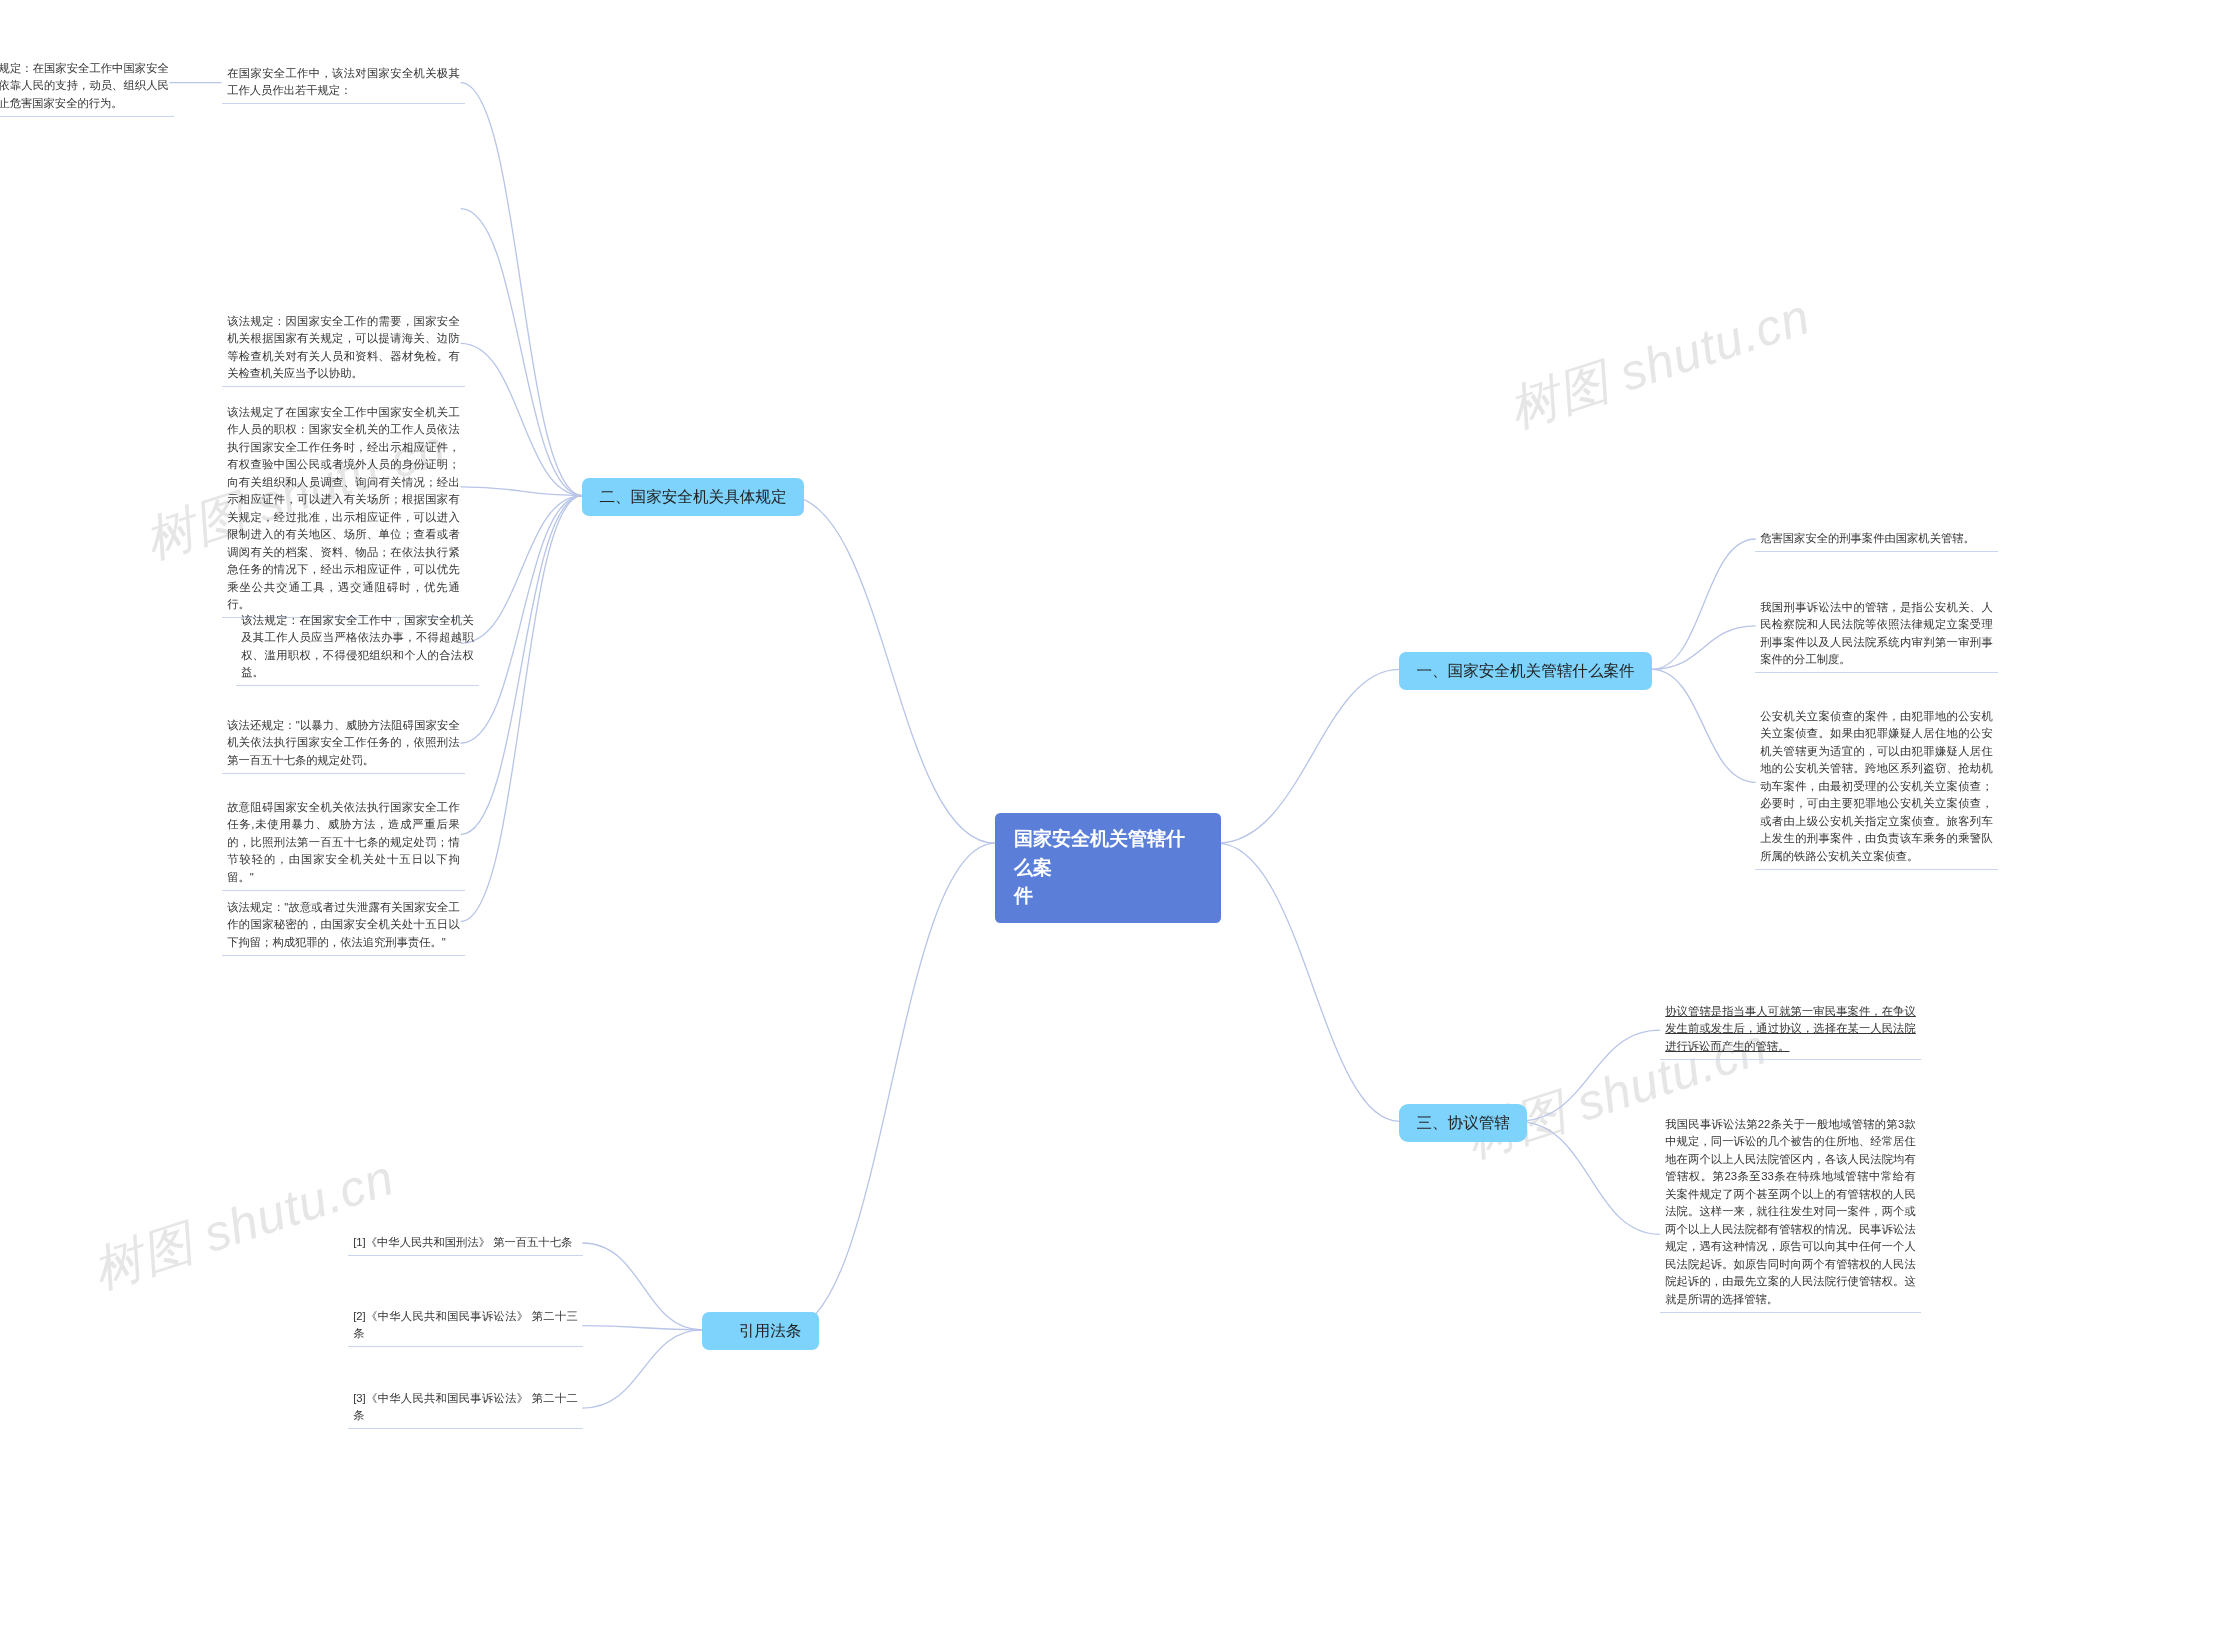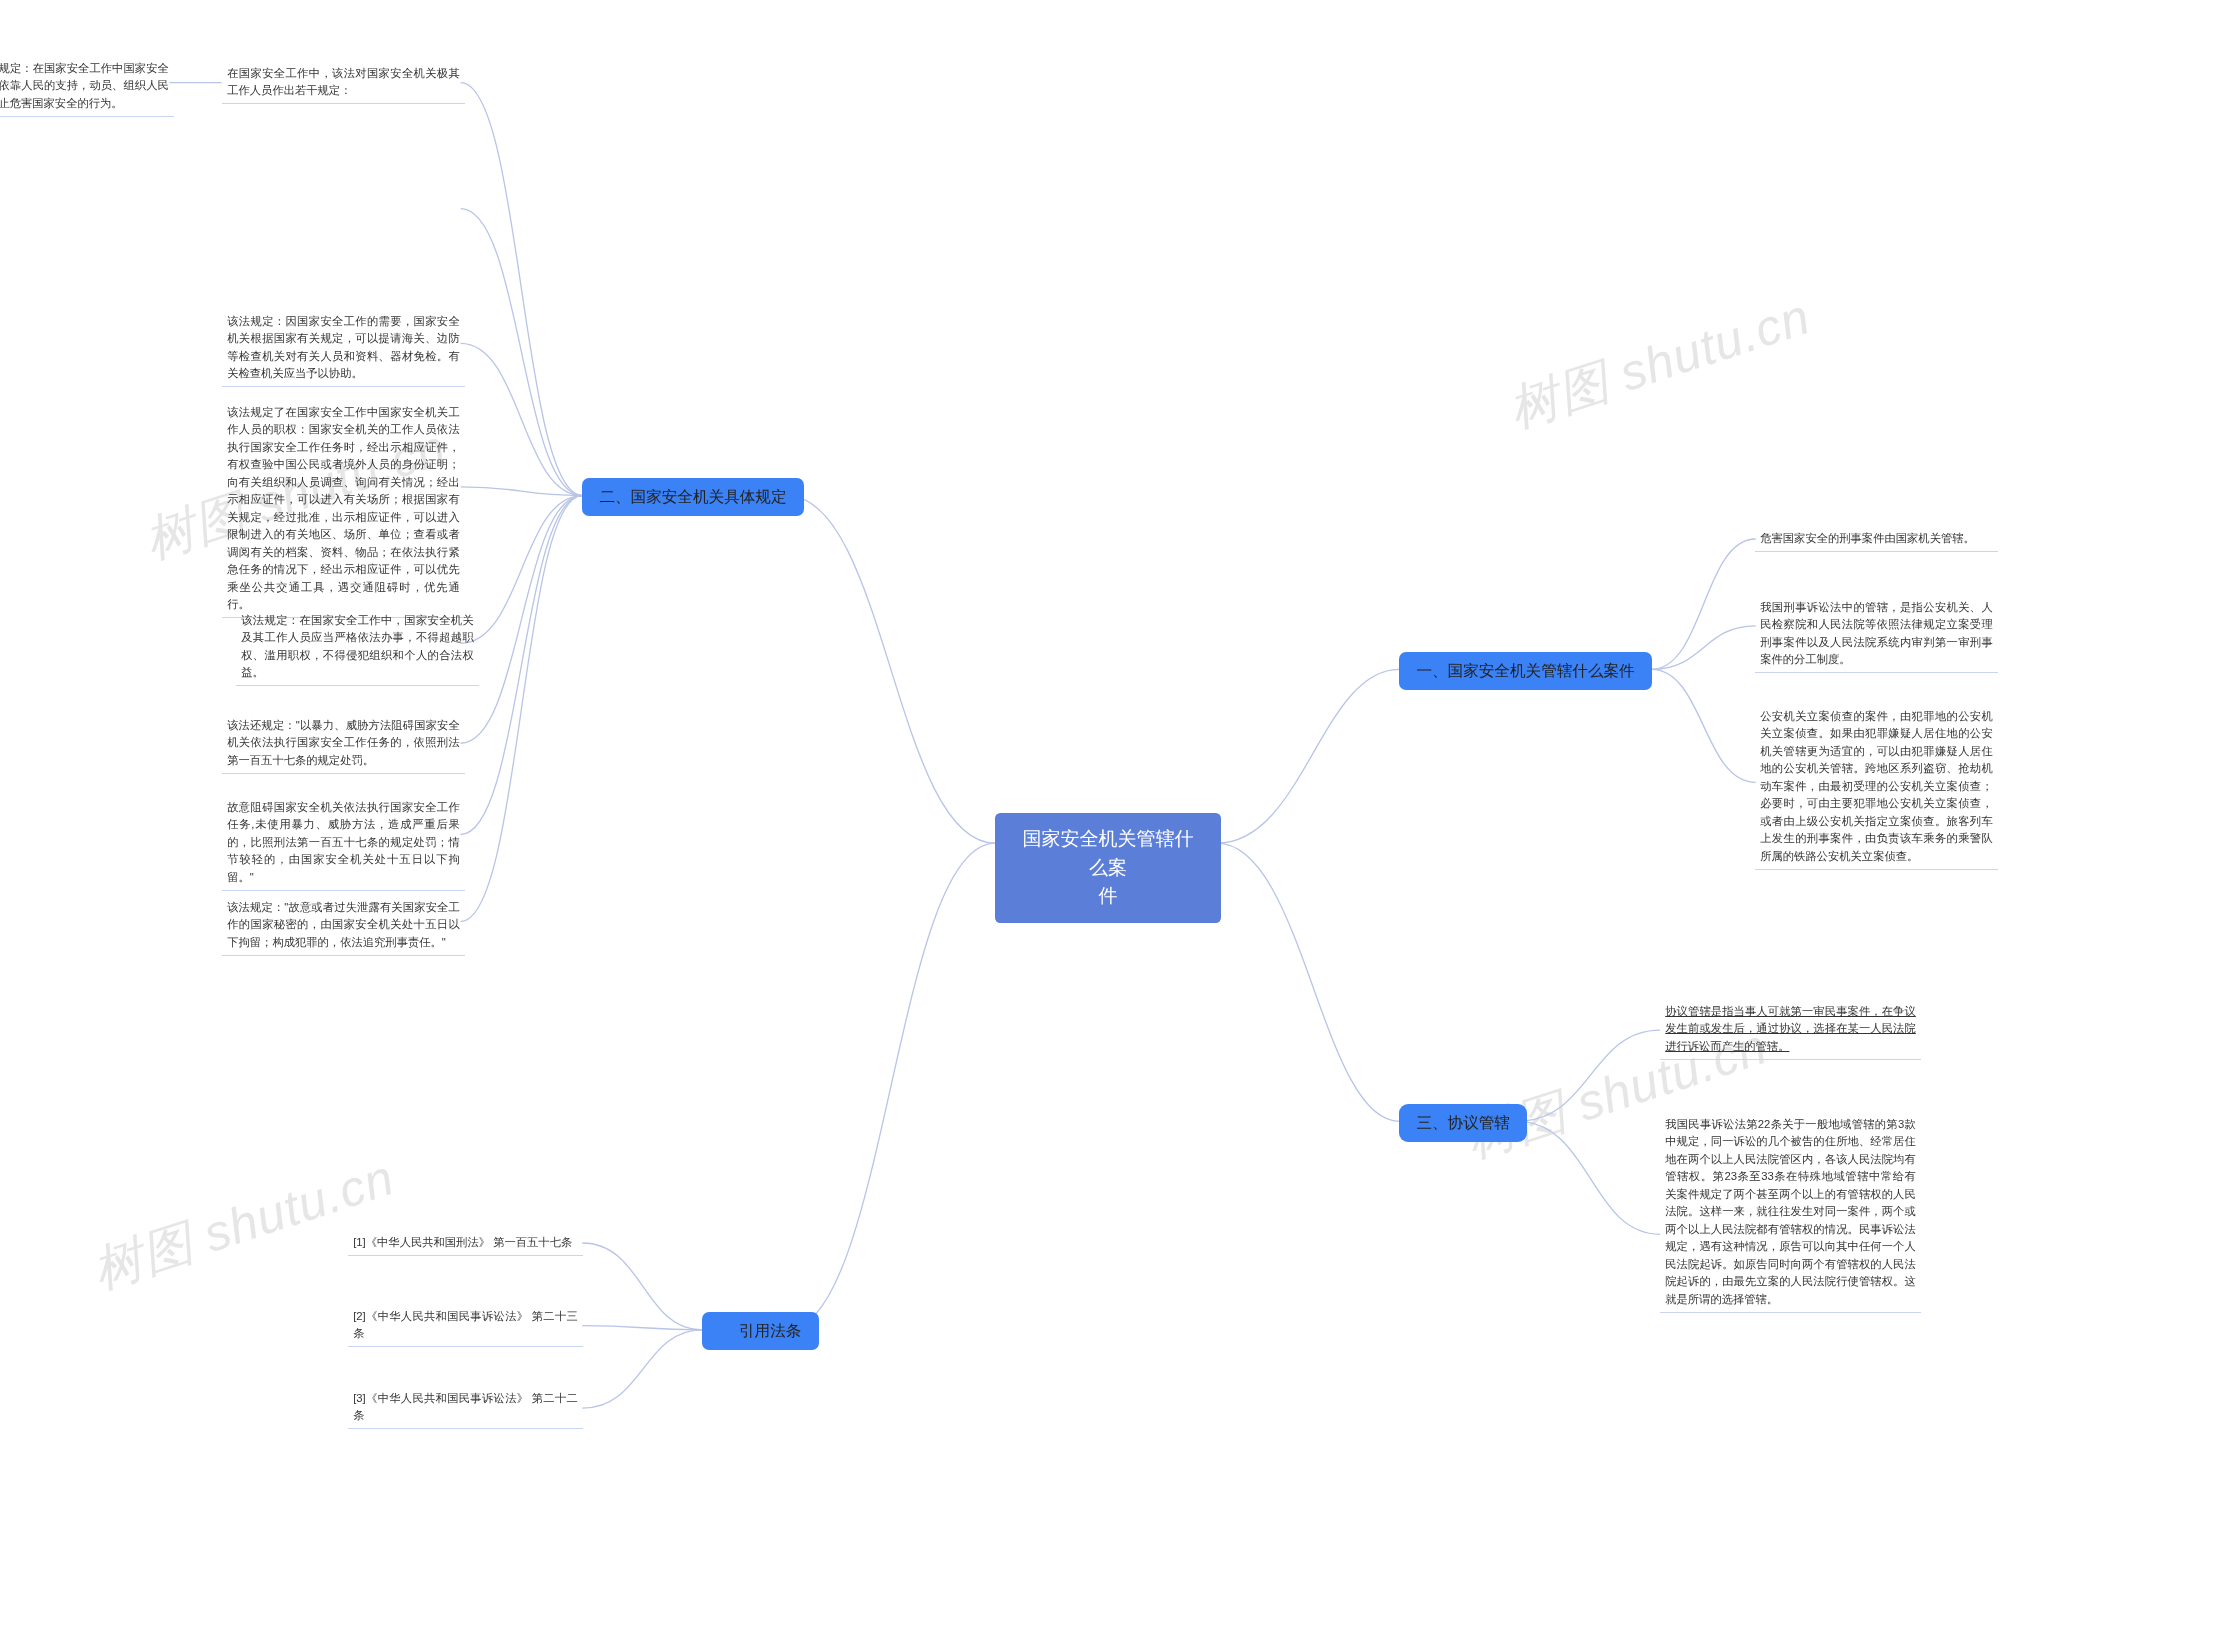--- a/index.html
+++ b/index.html
@@ -32,26 +32,27 @@
     position: absolute;
     box-sizing: border-box;
     z-index: 5;
   }
   .root {
     background: #5b7fd9;
     color: #fff;
     border-radius: 5.2px;
     padding: 12px 19px;
     font-size: 19px;
-    text-align: center;
+    text-align: left;
     line-height: 1.5;
     width: 226px;
+    font-weight: bold;
   }
   .branch {
-    background: #3b82f6;
+    background: #7dd3fc;
     color: #222;
     border-radius: 7px;
     padding: 8.7px 17.4px;
     font-size: 15.6px;
     text-align: left;
     white-space: nowrap;
   }
   .leaf {
     color: #333;
     font-size: 11.3px;

